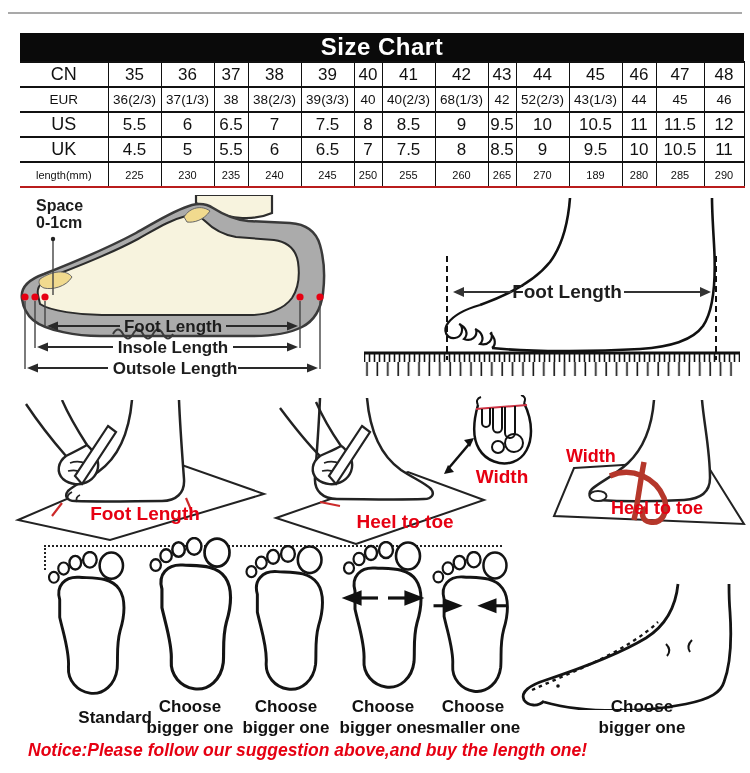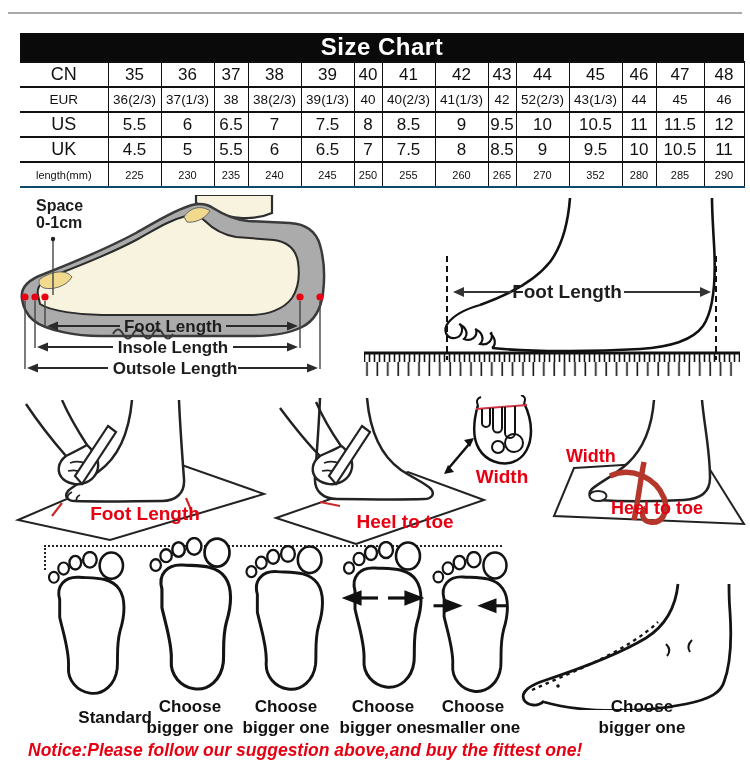--- a/index.html
+++ b/index.html
@@ -9,21 +9,21 @@
   .top-rule { position:absolute; left:8px; top:12px; width:734px; border-top:2px solid #a9a9a9; }
 
   
   .table-wrap { position:absolute; left:20px; top:33px; width:724px; }
   .table-title { height:28px; background:#0a0a0a; color:#fff; font-size:24px; font-weight:bold;
                  text-align:center; line-height:28px; letter-spacing:0.5px; }
   table.size { border-collapse:collapse; table-layout:fixed; width:724px; color:#111; }
   table.size td { border-left:1.5px solid #111; border-top:2px solid #111; text-align:center;
                   height:25px; font-size:17px; white-space:nowrap; overflow:hidden; }
   table.size tr td:first-child { border-left:none; }
-  table.size { border-right:1.5px solid #111; border-bottom:2px solid #0c4a6e; }
+  table.size { border-right:1.5px solid #111; border-bottom:2px solid #b91c1c; }
   table.size tr.eur td { font-size:13.5px; }
   table.size tr.len td { font-size:11px; }
   table.size td.lbl { font-size:18px; }
 
   
   .rule-caption { position:absolute; left:16px; top:380px; color:var(--red); font-size:17px; font-weight:bold; }
   .notice { position:absolute; left:28px; top:740px; color:var(--red); font-size:17.5px;
             font-weight:bold; font-style:italic; }
   :root { --red:#e60012; }
 
@@ -83,24 +83,24 @@
             <td>46</td>
             <td>47</td>
             <td>48</td>
           </tr>
           <tr class="eur">
             <td class="lbl">EUR</td>
             <td>36(2/3)</td>
             <td>37(1/3)</td>
             <td>38</td>
             <td>38(2/3)</td>
-            <td>39(1/3)</td>
+            <td>39(3/3)</td>
             <td>40</td>
             <td>40(2/3)</td>
-            <td>41(1/3)</td>
+            <td>68(1/3)</td>
             <td>42</td>
             <td>52(2/3)</td>
             <td>43(1/3)</td>
             <td>44</td>
             <td>45</td>
             <td>46</td>
           </tr>
           <tr>
             <td class="lbl">US</td>
             <td>5.5</td>
@@ -140,21 +140,21 @@
             <td>225</td>
             <td>230</td>
             <td>235</td>
             <td>240</td>
             <td>245</td>
             <td>250</td>
             <td>255</td>
             <td>260</td>
             <td>265</td>
             <td>270</td>
-            <td>352</td>
+            <td>189</td>
             <td>280</td>
             <td>285</td>
             <td>290</td>
           </tr>
         </tbody>
     </table>
   </div>
 
   <svg class="abs" style="left:8px; top:195px;" width="345" height="185" viewBox="0 0 345 185">
 
@@ -377,15 +377,15 @@
   </div>
   <div class="fp-label" style="left:411px; top:696px;">
     <span style="display:block">Choose</span>
     <span style="display:block">smaller one</span>
   </div>
   <div class="fp-label" style="left:580px; top:696px;">
     <span style="display:block">Choose</span>
     <span style="display:block">bigger one</span>
   </div>
 
-  <div class="notice">Notice:Please follow our suggestion above,and buy the fittest one!</div>
+  <div class="notice">Notice:Please follow our suggestion above,and buy the length one!</div>
 
 </div>
 
 </body></html>

